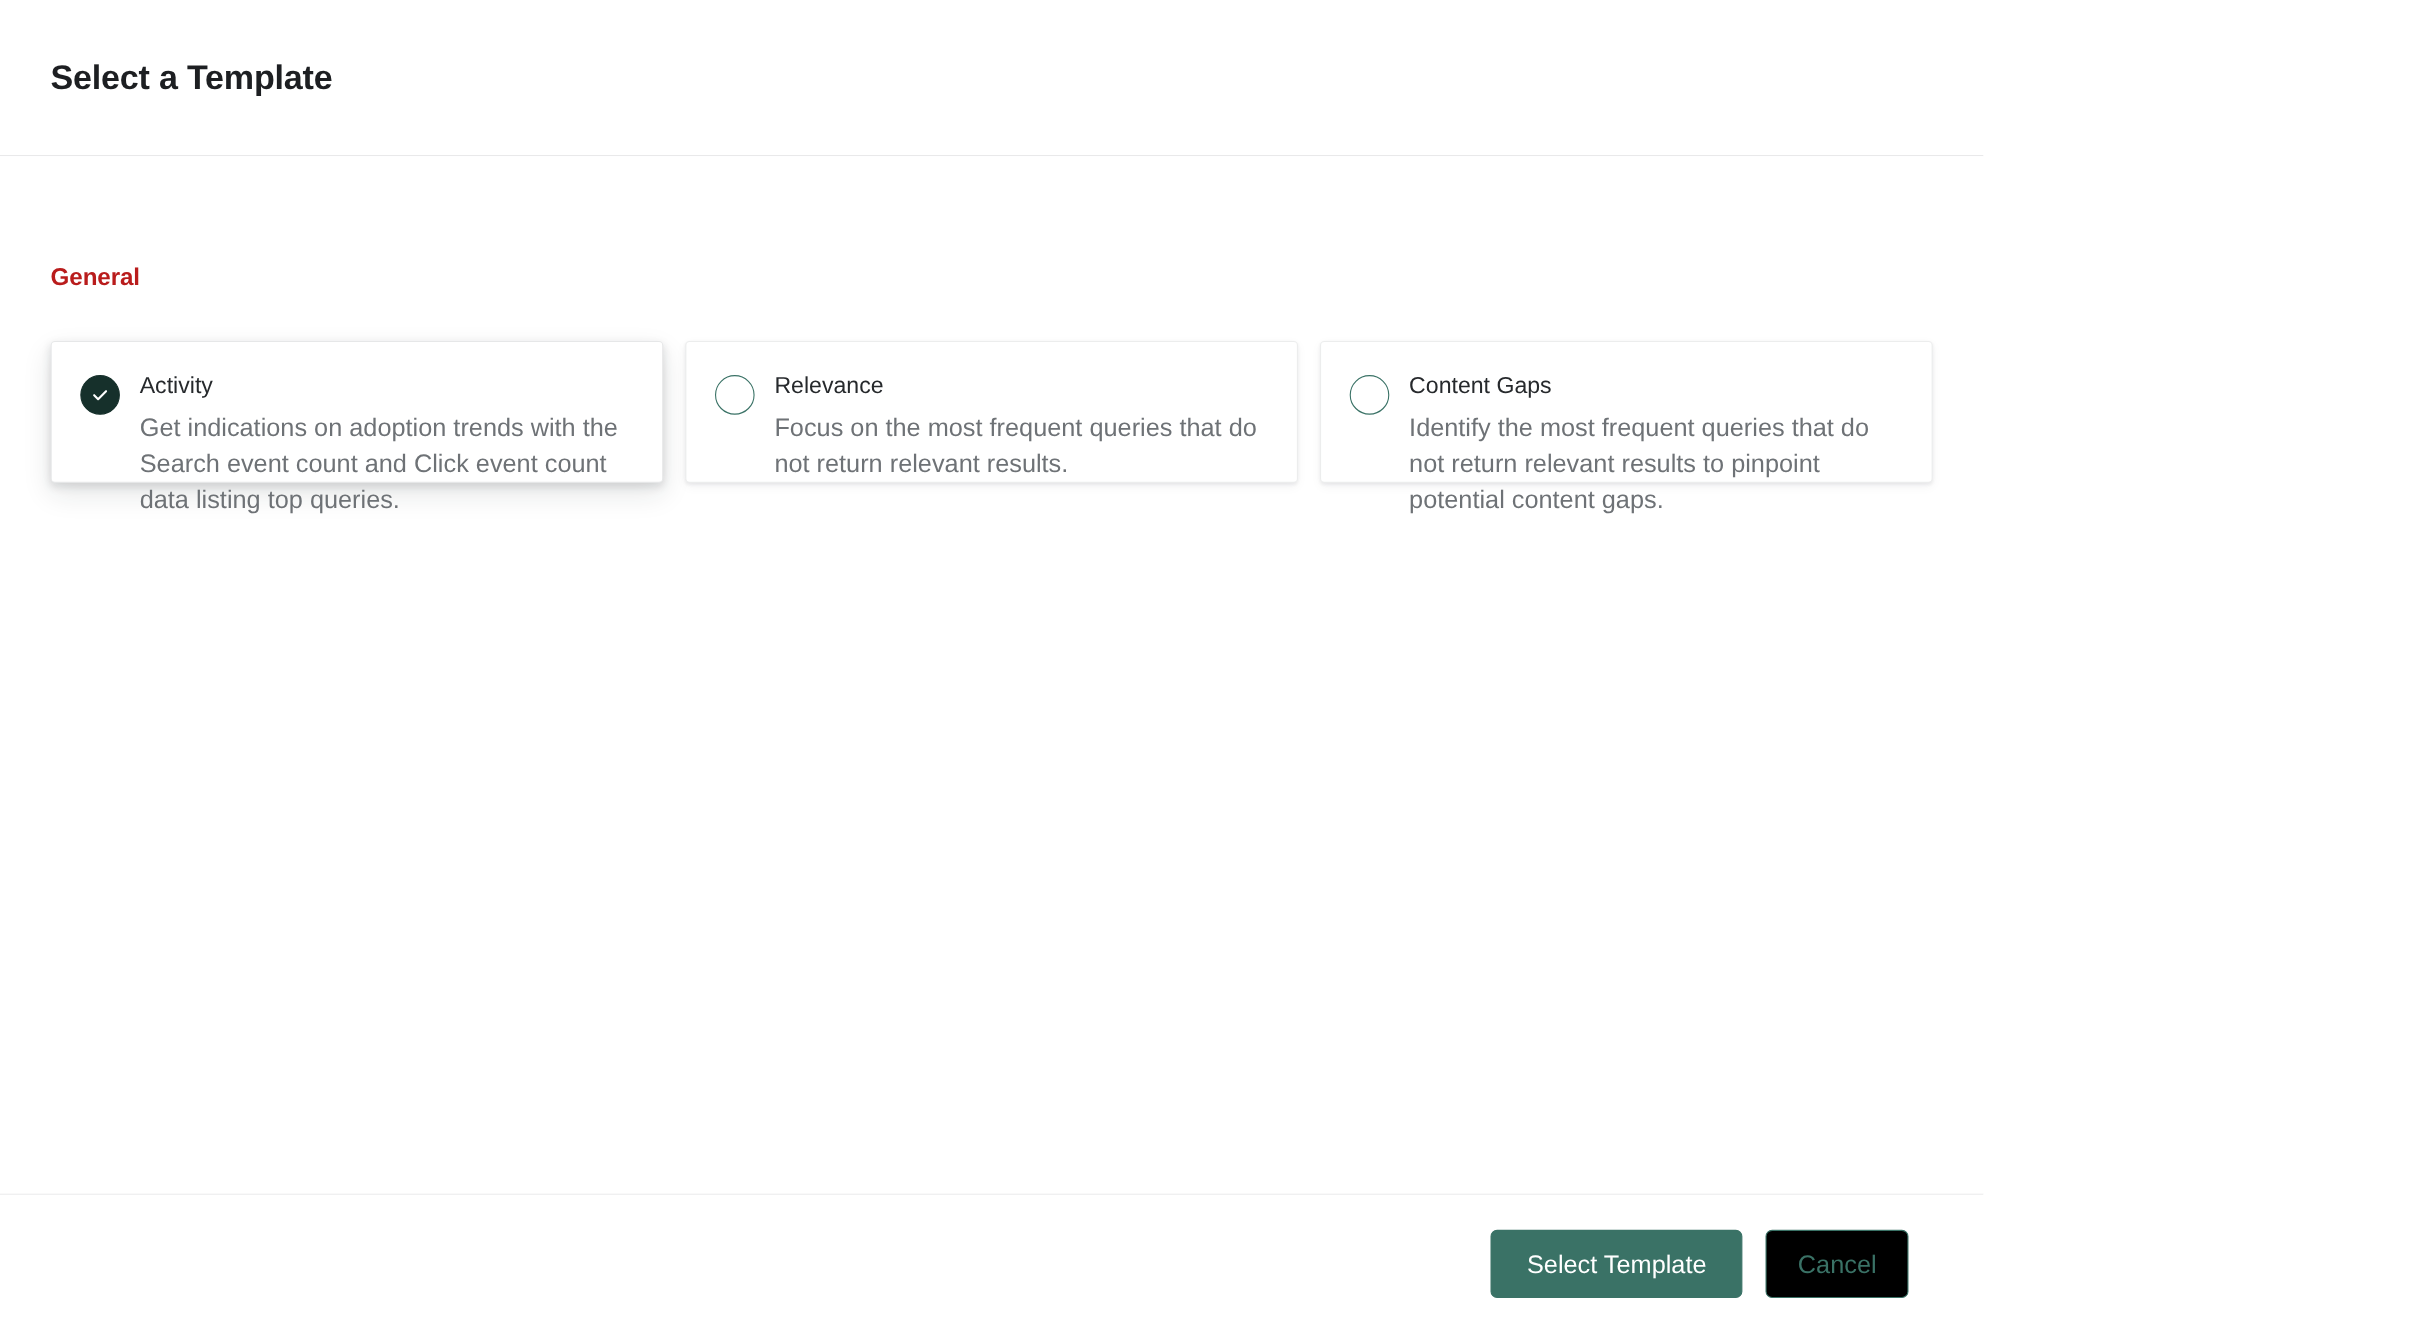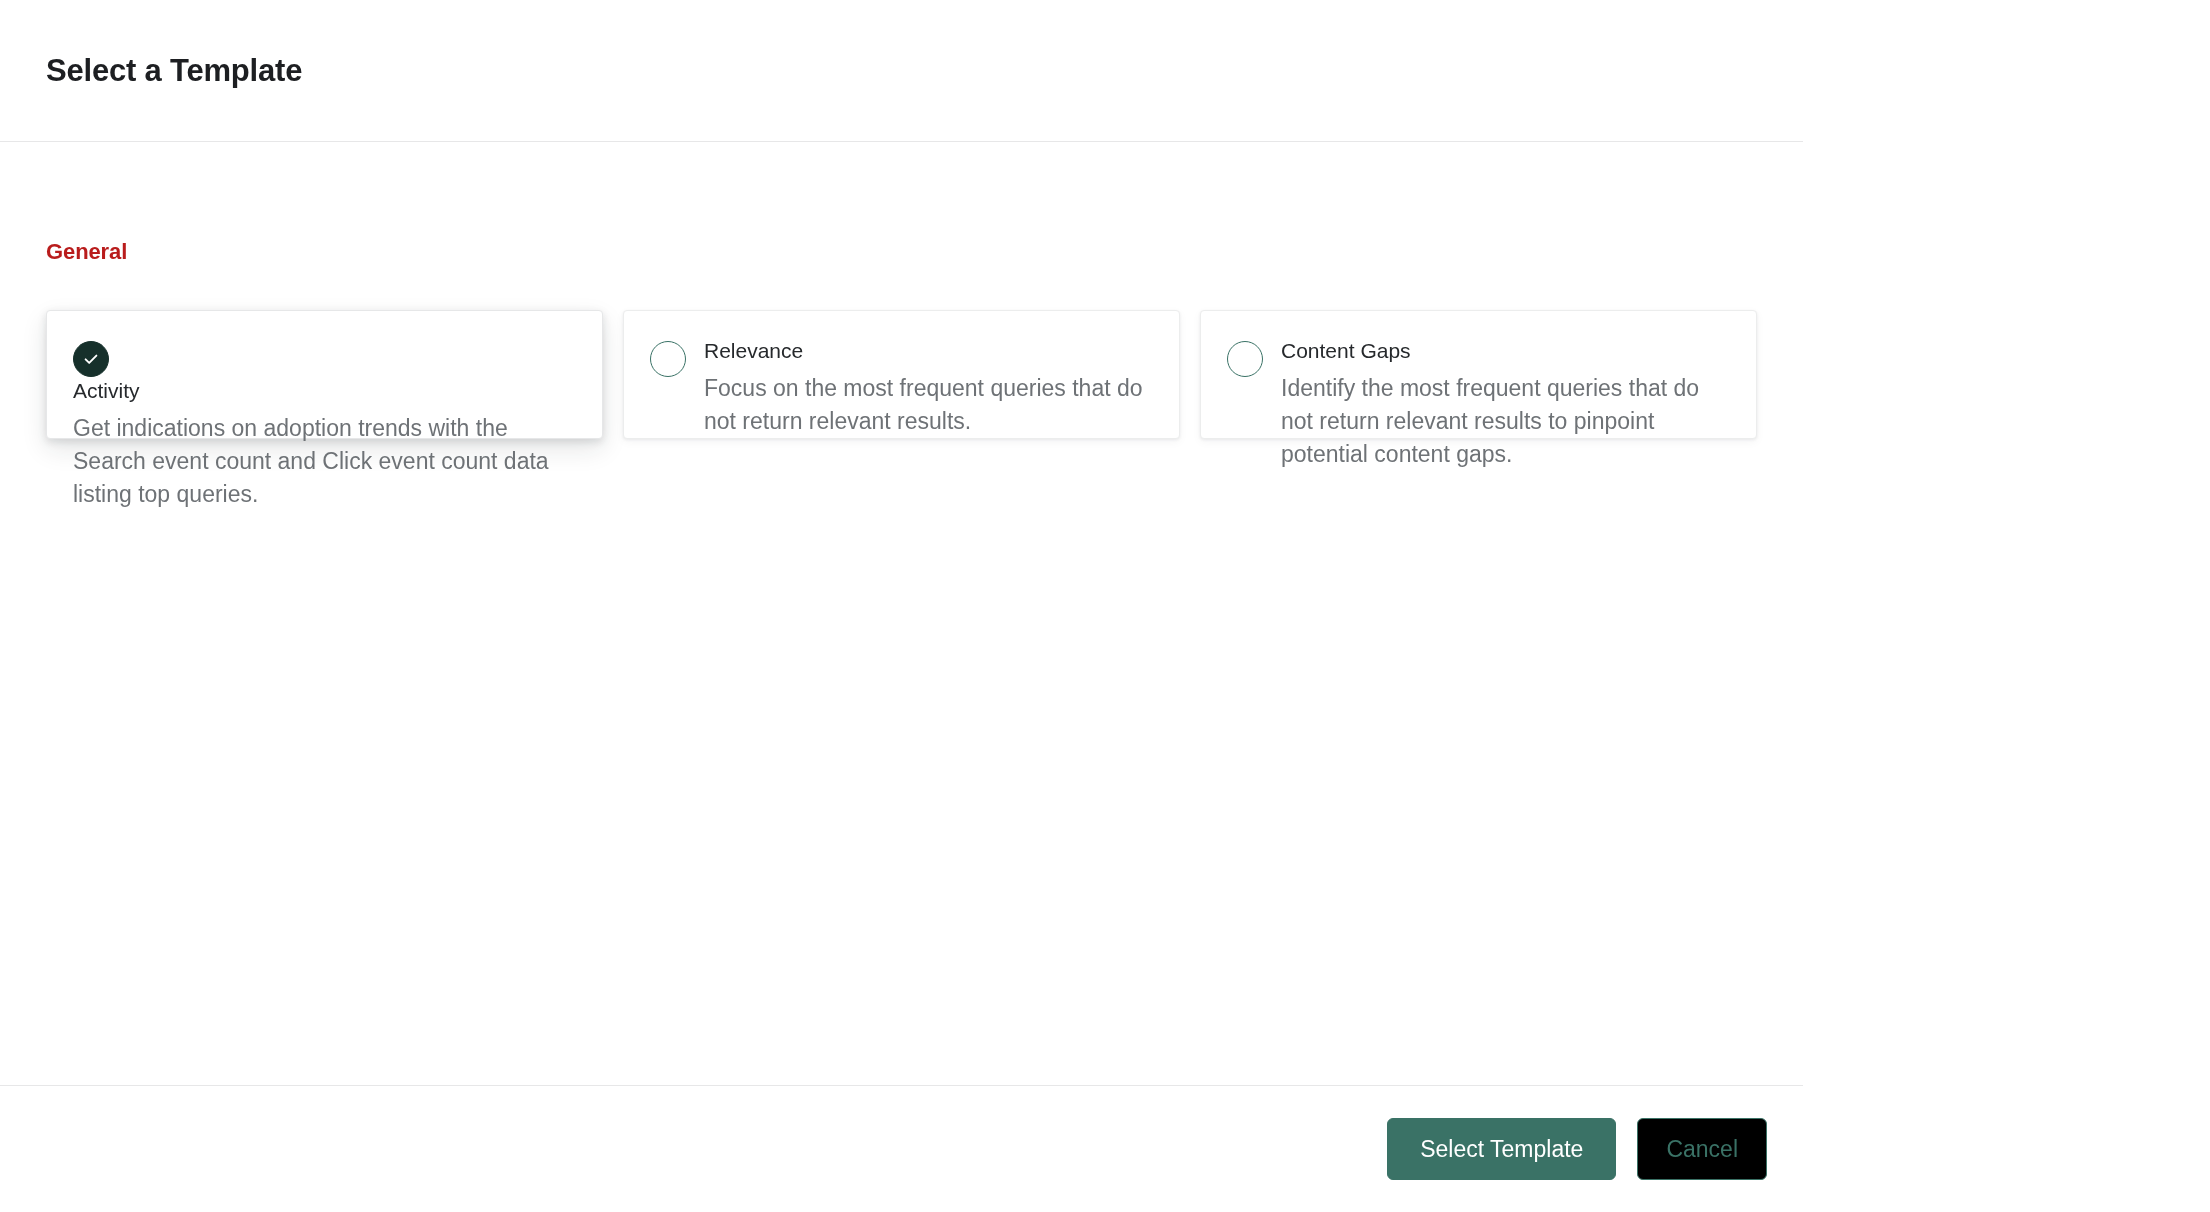--- a/index.html
+++ b/index.html
@@ -72,21 +72,20 @@
     border-radius: 4px;
     display: flex;
     align-items: flex-start;
     padding: 26px 24px 0 26px;
     box-shadow: 0 1px 3px rgba(28,34,40,0.07), 0 3px 10px rgba(28,34,40,0.045);
   }
 
   .template-card.selected {
     border-color: #e6e7e8;
     box-shadow: 0 3px 8px rgba(26,32,38,0.13), 0 10px 26px rgba(26,32,38,0.11);
-    flex-direction: column;
   }
 
   
   .indicator {
     flex: 0 0 auto;
     width: 36px;
     height: 36px;
     border-radius: 50%;
     margin-right: 18px;
     margin-top: 4px;
@@ -126,21 +125,21 @@
   }
 
   
   .footer {
     flex: 0 0 127px;
     height: 127px;
     border-top: 1px solid #e7e7e8;
     display: flex;
     align-items: center;
     justify-content: flex-end;
-    padding: 0 36px;
+    padding: 0 68px;
     gap: 21px;
     background: #ffffff;
   }
 
   .btn {
     font-family: "Liberation Sans", sans-serif;
     font-size: 23px;
     font-weight: 400;
     border-radius: 6px;
     height: 62px;

